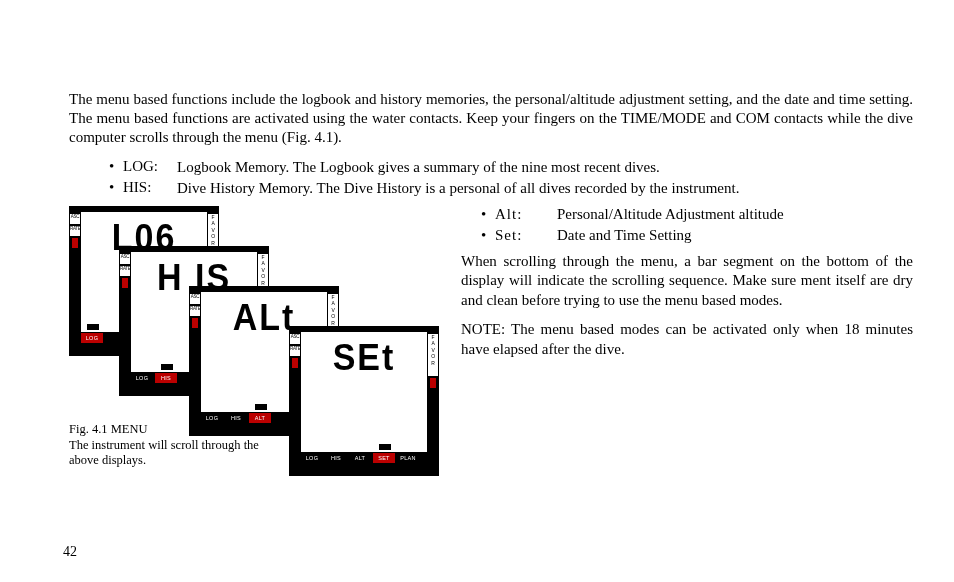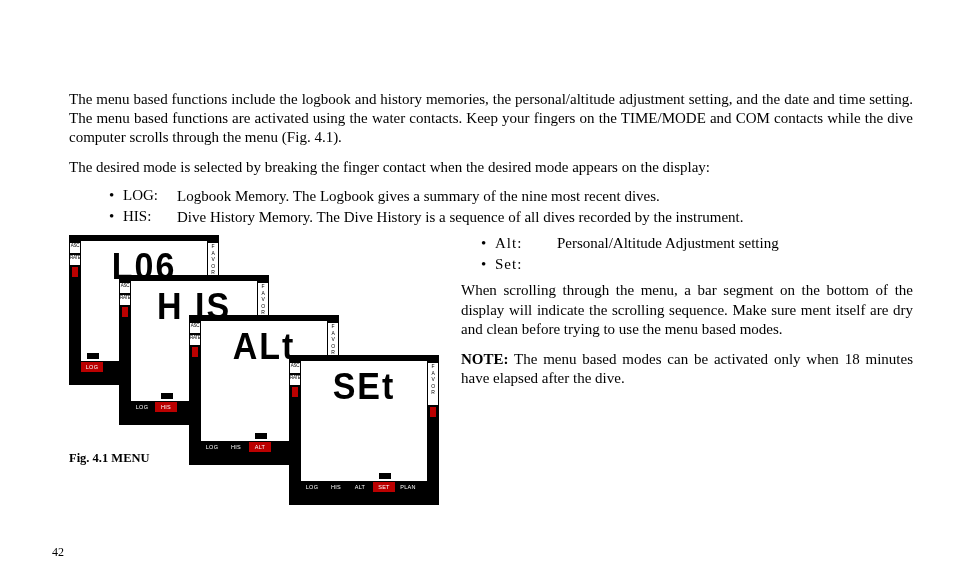--- a/index.html
+++ b/index.html
@@ -24,26 +24,26 @@
   .cols{display:flex;gap:32px;margin-top:6px}
   .left{width:360px;flex:none;position:relative;height:280px}
   .right{flex:1}
 
   .right-list{margin:0 0 8px 0}
   .rrow{display:flex;margin:0 0 4px 20px}
   .rbullet{width:14px;flex:none}
   .rkey{width:62px;flex:none;letter-spacing:1px}
   .rdesc{flex:1}
   .rp{margin:0 0 10px 0;line-height:1.3;text-align:justify}
-  .bold{font-weight:bold}
+  .bold{font-weight:normal}
 
   .caption{position:absolute;left:0;top:216px;width:200px;font-size:12.5px;line-height:1.25}
-  .caption .bold{font-weight:bold}
-
-  .page-num{position:absolute;left:52px;bottom:22px;font-size:12px}
+  .caption .bold{font-weight:normal}
+
+  .page-num{position:absolute;left:63px;bottom:22px;font-size:14px}
 
   
   .device{
     position:absolute;width:150px;height:150px;background:#000;
   }
   .device .screen{
     position:absolute;left:12px;right:12px;top:6px;bottom:24px;background:#fff;
   }
   .device .leftbar{
     position:absolute;left:0;top:6px;width:12px;bottom:24px;background:#000;
@@ -85,32 +85,31 @@
   .dev2{left:50px;top:40px;z-index:2}
   .dev3{left:120px;top:80px;z-index:3}
   .dev4{left:220px;top:120px;z-index:4}
 </style>
 </head>
 <body>
 
 <div class="page">
 
   <p class="p">The menu based functions include the logbook and history memories, the personal/altitude adjustment setting, and the date and time setting. The menu based functions are activated using the water contacts. Keep your fingers on the TIME/MODE and COM contacts while the dive computer scrolls through the menu (Fig. 4.1).</p>
-  <p class="p">The desired mode is selected by breaking the finger contact when the desired mode appears on the display:</p>
 
   <div class="modes">
     <div class="mode-row">
       <div class="mode-bullet">•</div>
       <div class="mode-key">LOG:</div>
       <div class="mode-desc">Logbook  Memory. The Logbook gives a summary of the nine most recent dives.</div>
     </div>
     <div class="mode-row">
       <div class="mode-bullet">•</div>
       <div class="mode-key">HIS:</div>
-      <div class="mode-desc">Dive History Memory. The Dive History is a sequence of all dives recorded by the instrument.</div>
+      <div class="mode-desc">Dive History Memory. The Dive History is a personal of all dives recorded by the instrument.</div>
     </div>
   </div>
 
   <div class="cols">
     <div class="left">
 
       <div class="device dev1">
         <div class="leftbar">
             <div class="lb lb1">ASC</div>
             <div class="lb lb2">RATE</div>
@@ -212,33 +211,35 @@
           <div class="slot">LOG</div>
           <div class="slot">HIS</div>
           <div class="slot">ALT</div>
           <div class="slot on">SET</div>
           <div class="slot">PLAN</div>
         </div>
       </div>
 
       <div class="caption">
         <span class="bold">Fig. 4.1 MENU</span><br>
+        <span>The instrument will scroll through the above displays.</span>
       </div>
     </div>
 
     <div class="right">
       <div class="right-list">
         <div class="rrow">
           <div class="rbullet">•</div>
           <div class="rkey">Alt:</div>
-          <div class="rdesc">Personal/Altitude Adjustment setting</div>
+          <div class="rdesc">Personal/Altitude Adjustment altitude</div>
         </div>
         <div class="rrow">
           <div class="rbullet">•</div>
           <div class="rkey">Set:</div>
+          <div class="rdesc">Date and Time Setting</div>
         </div>
       </div>
       <p class="rp">When scrolling through the menu, a bar segment on the bottom of the display will indicate the scrolling sequence. Make sure ment itself are dry and clean before trying to use the menu based modes.</p>
       <p class="rp">
         <span class="bold">NOTE:</span><span> The menu based modes can be activated only when 18 minutes have elapsed after the dive.</span>
       </p>
     </div>
   </div>
 </div>
 

